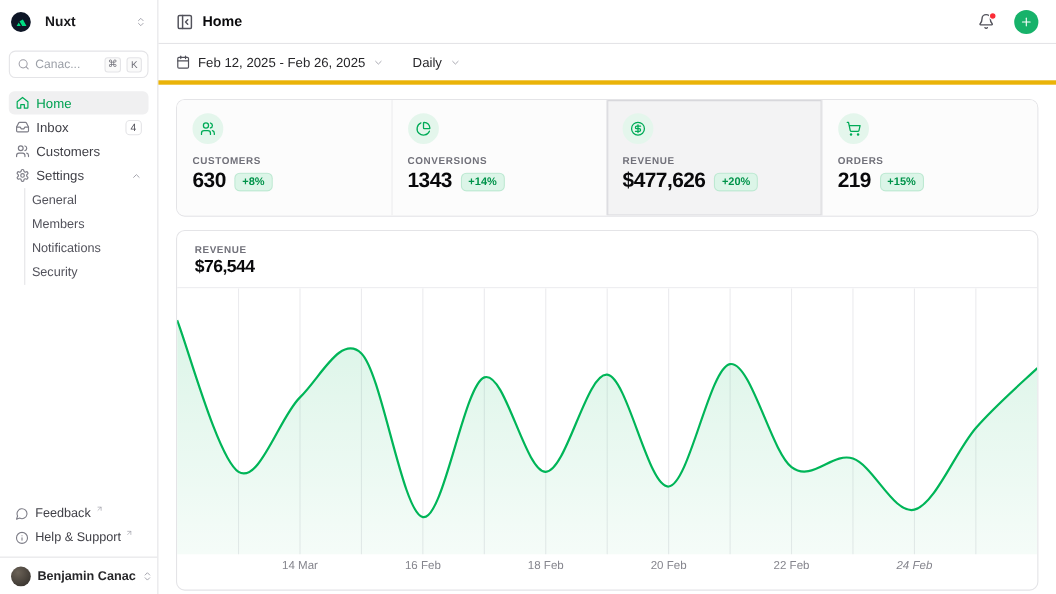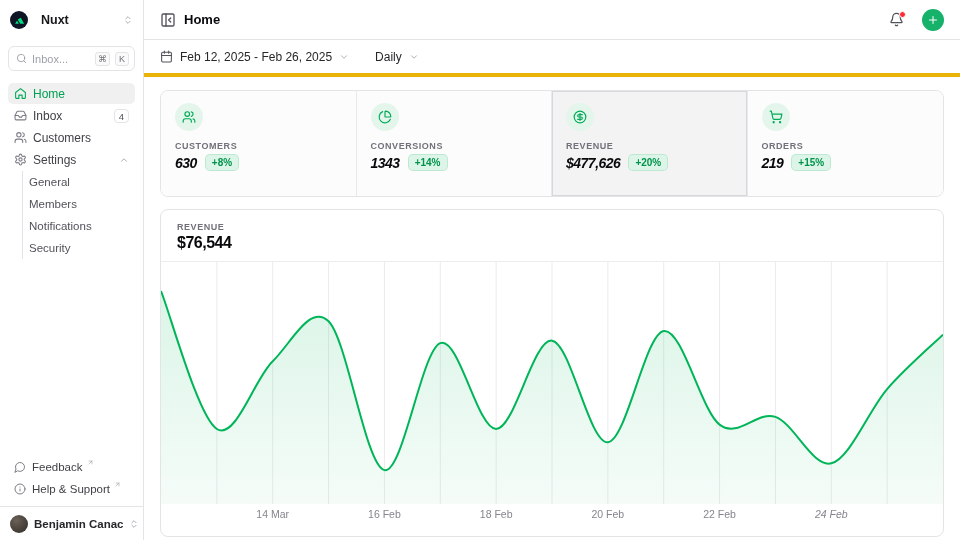--- a/index.html
+++ b/index.html
@@ -49,21 +49,21 @@
   .content { flex:1; padding:13px 16px; overflow:hidden; }
 
   
   .stats { display:grid; grid-template-columns:1fr 1fr 1fr 1fr; border:1px solid #e4e4e7; border-radius:8px; height:107px; overflow:hidden; background:#fff; }
   .stat-card { padding:12px 14px; position:relative; cursor:pointer; background:#fcfcfc; }
   .stat-card:not(:last-child) { border-right:1px solid #e9e9ec; }
   .stat-card.selected { background:#f3f3f4; box-shadow:inset 0 0 0 1px #d8d8dc; }
   .stat-ic { width:28px; height:28px; border-radius:50%; background:#e4f6ec; color:#00ab57; display:flex; align-items:center; justify-content:center; }
   .stat-label { margin-top:10px; font-size:9px; font-weight:600; letter-spacing:.06em; color:#71717a; text-transform:uppercase; }
   .stat-valrow { margin-top:3px; display:flex; align-items:center; gap:8px; }
-  .stat-value { font-size:14px; font-weight:700; color:#09090b; letter-spacing:-0.5px;font-style:italic; }
+  .stat-value { font-size:19px; font-weight:700; color:#09090b; letter-spacing:-0.5px; }
   .delta-badge { font-size:10px; font-weight:600; color:#00934a; background:#dcf5e8; border:1px solid rgba(0,160,80,.14); border-radius:5px; padding:2px 6px; }
 
   
   .chart-card { margin-top:12px; border:1px solid #e4e4e7; border-radius:8px; height:328px; overflow:hidden; background:#fff; display:flex; flex-direction:column; }
   .chart-head { padding:12px 16px 9px; border-bottom:1px solid #ededf0; }
   .chart-label { font-size:9px; font-weight:600; letter-spacing:.06em; color:#71717a; text-transform:uppercase; }
   .chart-value { font-size:16px; font-weight:700; color:#09090b; letter-spacing:-0.5px; margin-top:2px; }
   .plot { position:relative; height:242px; }
   .plot svg { position:absolute; inset:0; width:100%; height:100%; display:block; }
   .xticks { position:relative; height:20px; }
@@ -92,21 +92,21 @@
       </span>
     </div>
 
     <div class="search-box">
       <span class="muted-ic">
         <svg class="lu" width="11" height="11" viewBox="0 0 24 24">
             <circle cx="11" cy="11" r="8"></circle>
             <path d="m21 21-4.3-4.3"></path>
           </svg>
       </span>
-      <span class="ph">Inbox...</span>
+      <span class="ph">Canac...</span>
       <span class="kbd">⌘</span>
       <span class="kbd">K</span>
     </div>
 
     <nav class="nav">
       <div class="nav-item active">
         <span class="nic">
           <svg class="lu" width="13" height="13" viewBox="0 0 24 24">
               <path d="M3 10.2 12 3l9 7.2V20a1 1 0 0 1-1 1h-5v-6h-6v6H4a1 1 0 0 1-1-1z"></path>
             </svg>

